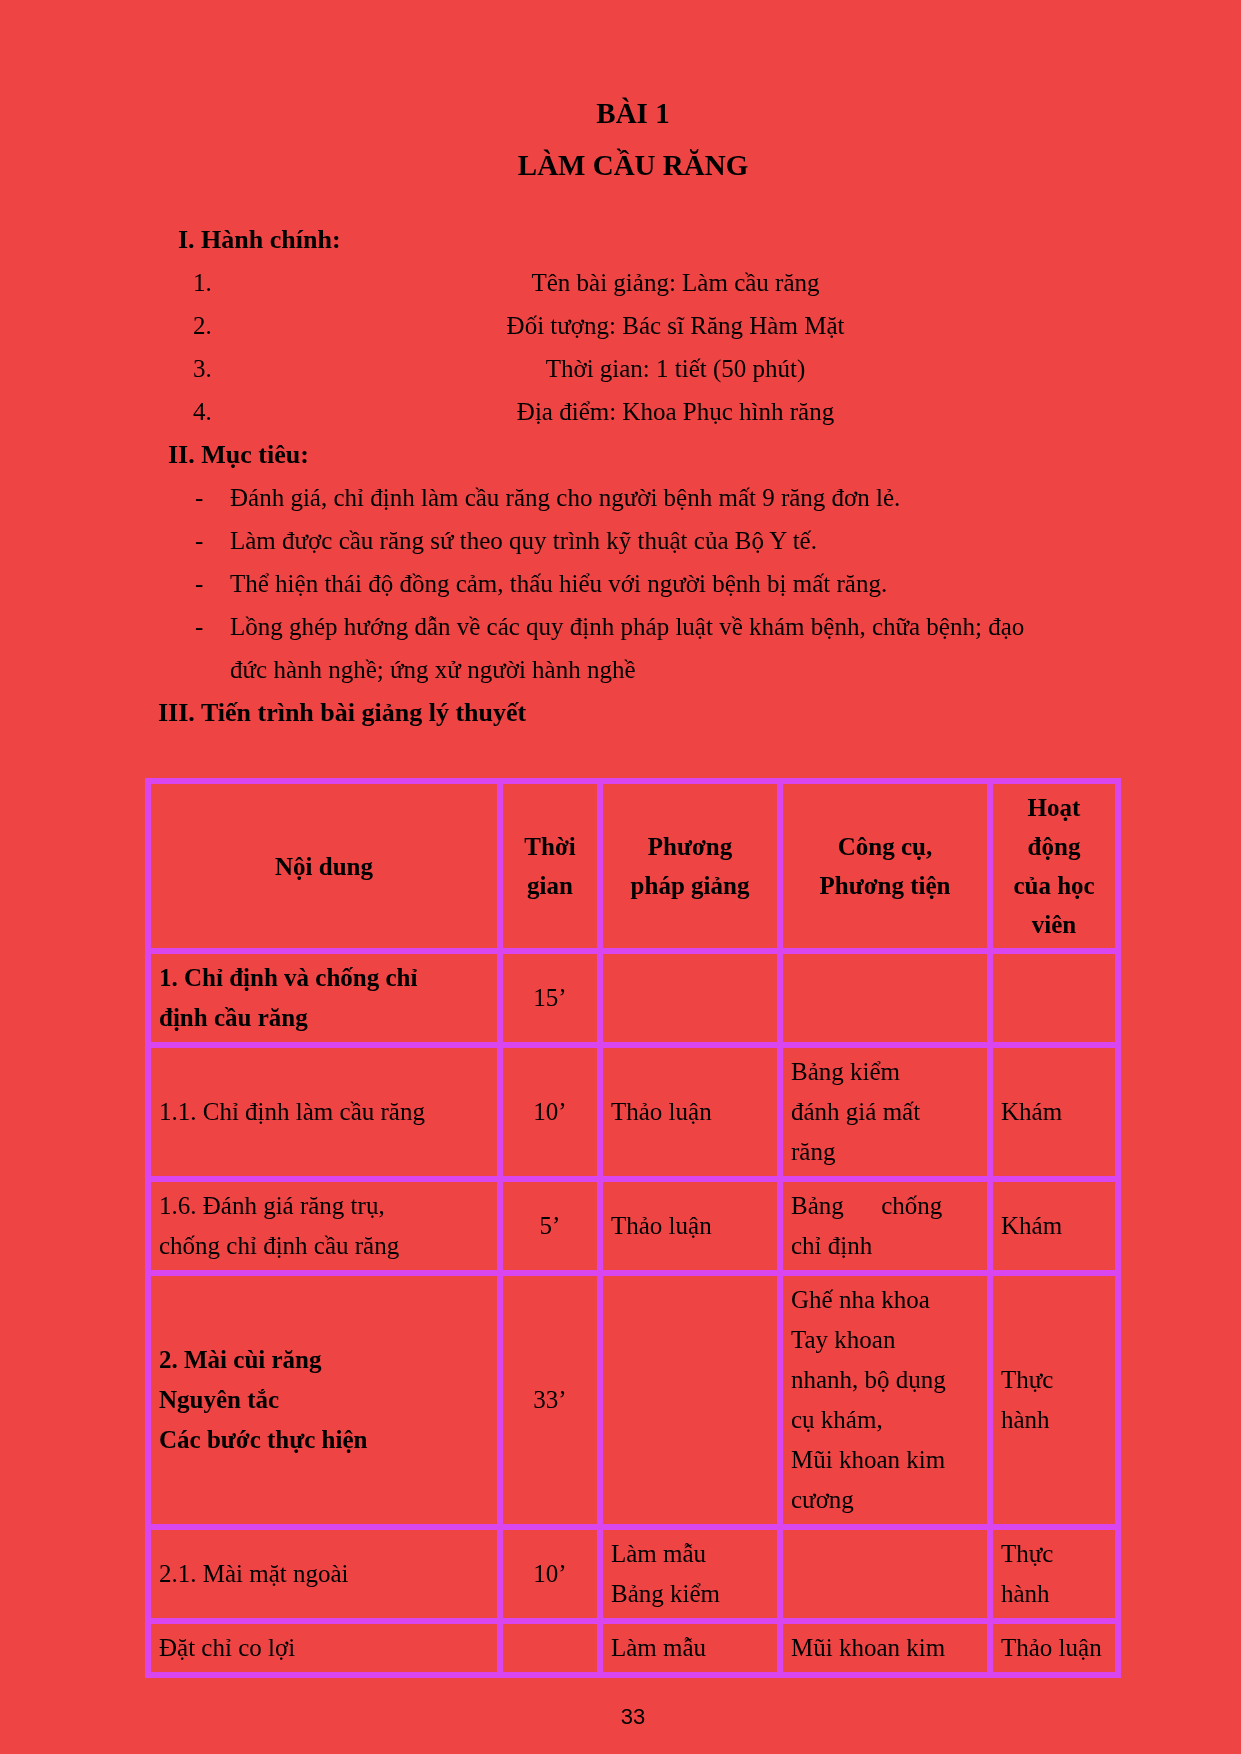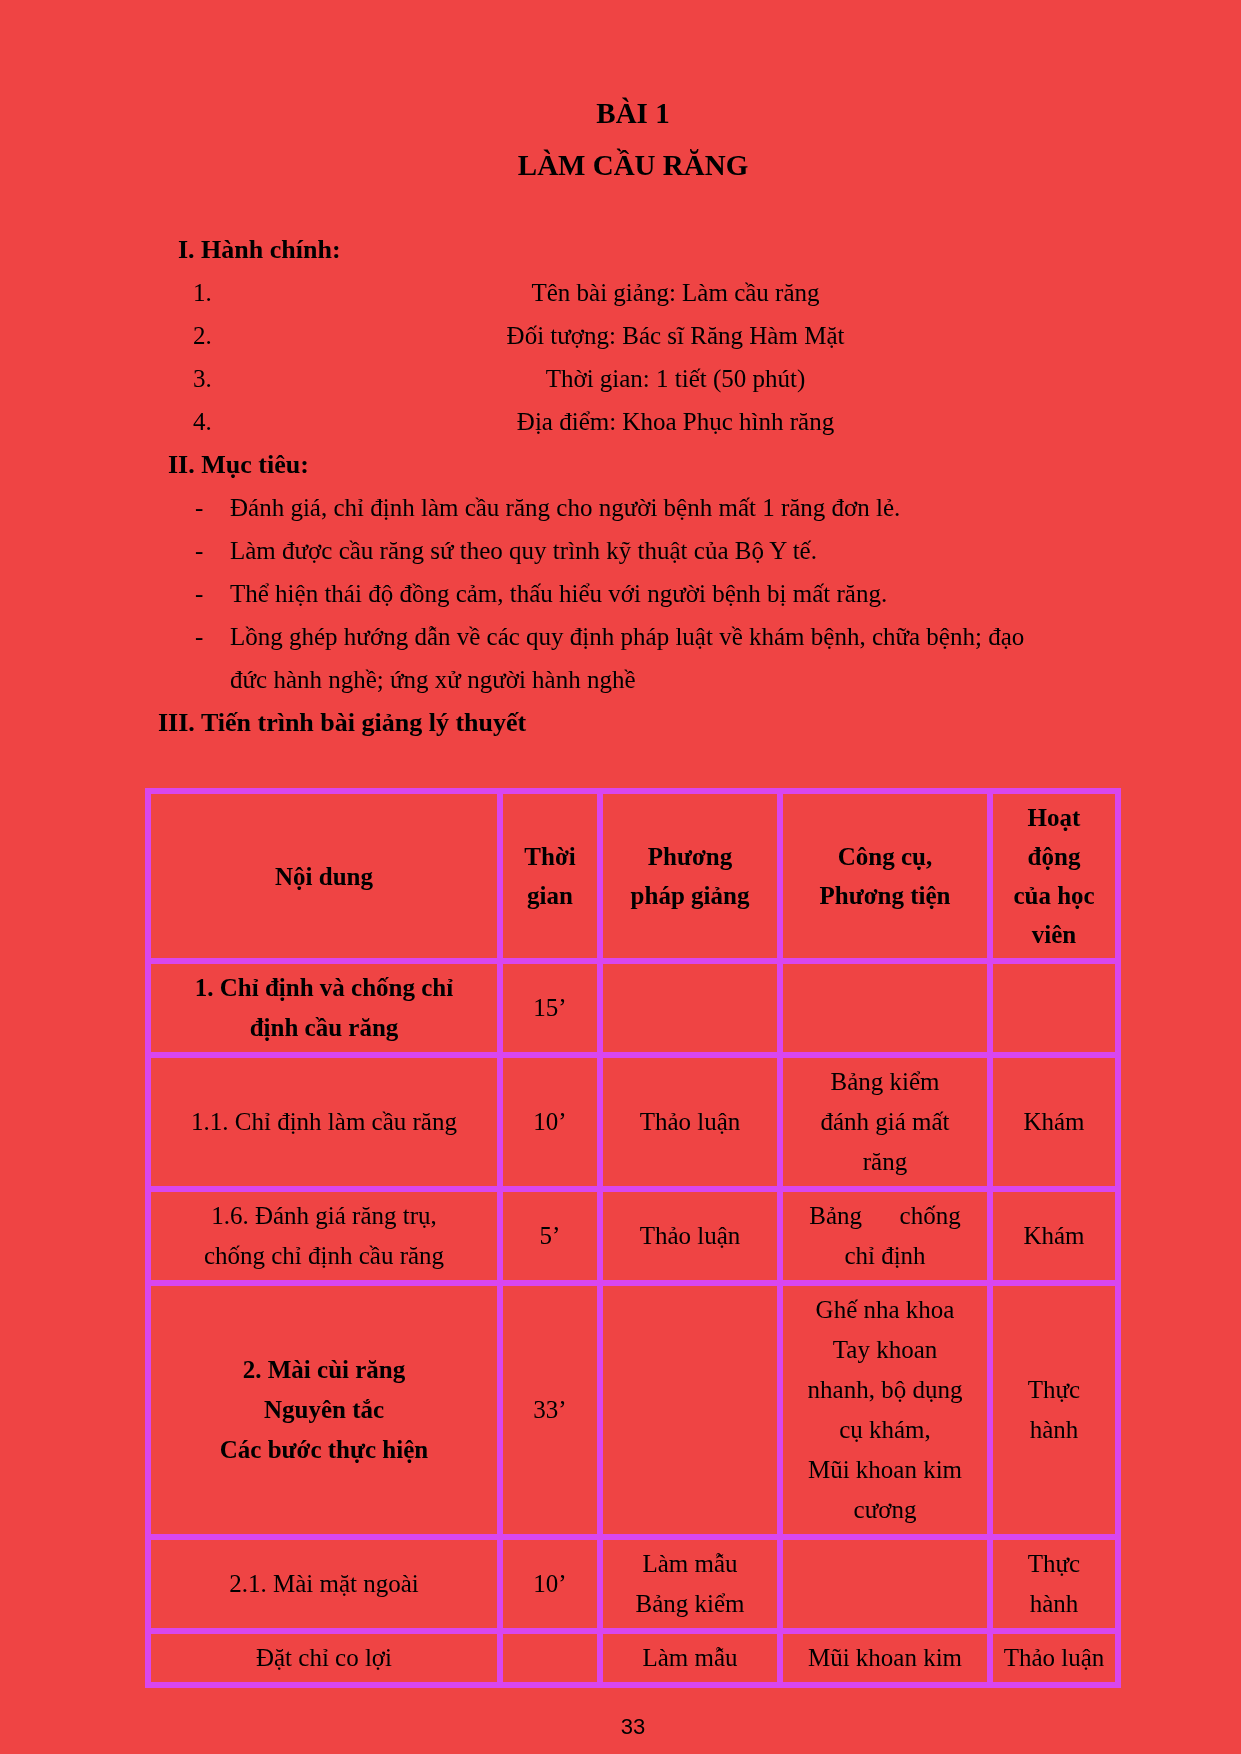--- a/index.html
+++ b/index.html
@@ -8,21 +8,21 @@
     width:1241px; height:1754px;
     box-sizing:border-box;
     padding:95px 120px 0 145px;
     font-family:"Liberation Serif", serif;
     font-size:25px; color:#000;
     background:#ef4444;
     overflow:hidden;
   }
   .t1, .t2 { text-align:center; font-weight:bold; font-size:29px; line-height:37px; }
   .t1 { margin-bottom:15px; }
-  .t2 { margin-bottom:44px; }
+  .t2 { margin-bottom:34px; }
   .h  { font-weight:bold; font-size:26px; line-height:43px; }
   .h1 { padding-left:33px; }
   .h2 { padding-left:23px; }
   .h3 { padding-left:13px; margin-bottom:44px; }
   .li { display:flex; line-height:43px; }
   .li .num { width:37px; margin-left:48px; flex:none; }
   .li .txt { flex:1;text-align:center; }
   .bu { display:flex; line-height:43px; }
   .bu .dash { width:35px; margin-left:50px; flex:none; }
   .bu .txt { flex:1; white-space:pre-line; }
@@ -32,21 +32,21 @@
   }
   table.plan th, table.plan td {
     border:6px solid #d946ef;
     padding:4px 8px;
     vertical-align:middle;
     white-space:pre-line;
     line-height:40px;
     overflow:hidden;
   }
   table.plan th { font-weight:bold; text-align:center; line-height:39px; }
-  table.plan td { text-align:center; }
+  table.plan td { text-align:left; }
   table.plan td.col-1 { text-align:center; }
   table.plan td.bold { font-weight:bold; }
   .c0{width:352px}.c1{width:100px}.c2{width:180px}.c3{width:210px}.c4{width:128px}
   .tr-h{height:125px}.tr-0{height:94px}.tr-1{height:127px}.tr-2{height:90px}
   .tr-3{height:243px}.tr-4{height:86px}.tr-5{height:52px}
   .pagenum {
     text-align:center; margin-top:26px;
     font-family:"Liberation Sans", sans-serif; font-size:22px;
   }
 </style>
@@ -75,21 +75,21 @@
       <div class="li">
         <span class="num">4.</span>
         <span class="txt">Địa điểm: Khoa Phục hình răng</span>
       </div>
     </div>
 
   <div class="h h2">II. Mục tiêu:</div>
   <div id="objective-list">
       <div class="bu">
         <span class="dash">-</span>
-        <span class="txt">Đánh giá, chỉ định làm cầu răng cho người bệnh mất 1 răng đơn lẻ.</span>
+        <span class="txt">Đánh giá, chỉ định làm cầu răng cho người bệnh mất 9 răng đơn lẻ.</span>
       </div>
       <div class="bu">
         <span class="dash">-</span>
         <span class="txt">Làm được cầu răng sứ theo quy trình kỹ thuật của Bộ Y tế.</span>
       </div>
       <div class="bu">
         <span class="dash">-</span>
         <span class="txt">Thể hiện thái độ đồng cảm, thấu hiểu với người bệnh bị mất răng.</span>
       </div>
       <div class="bu">

